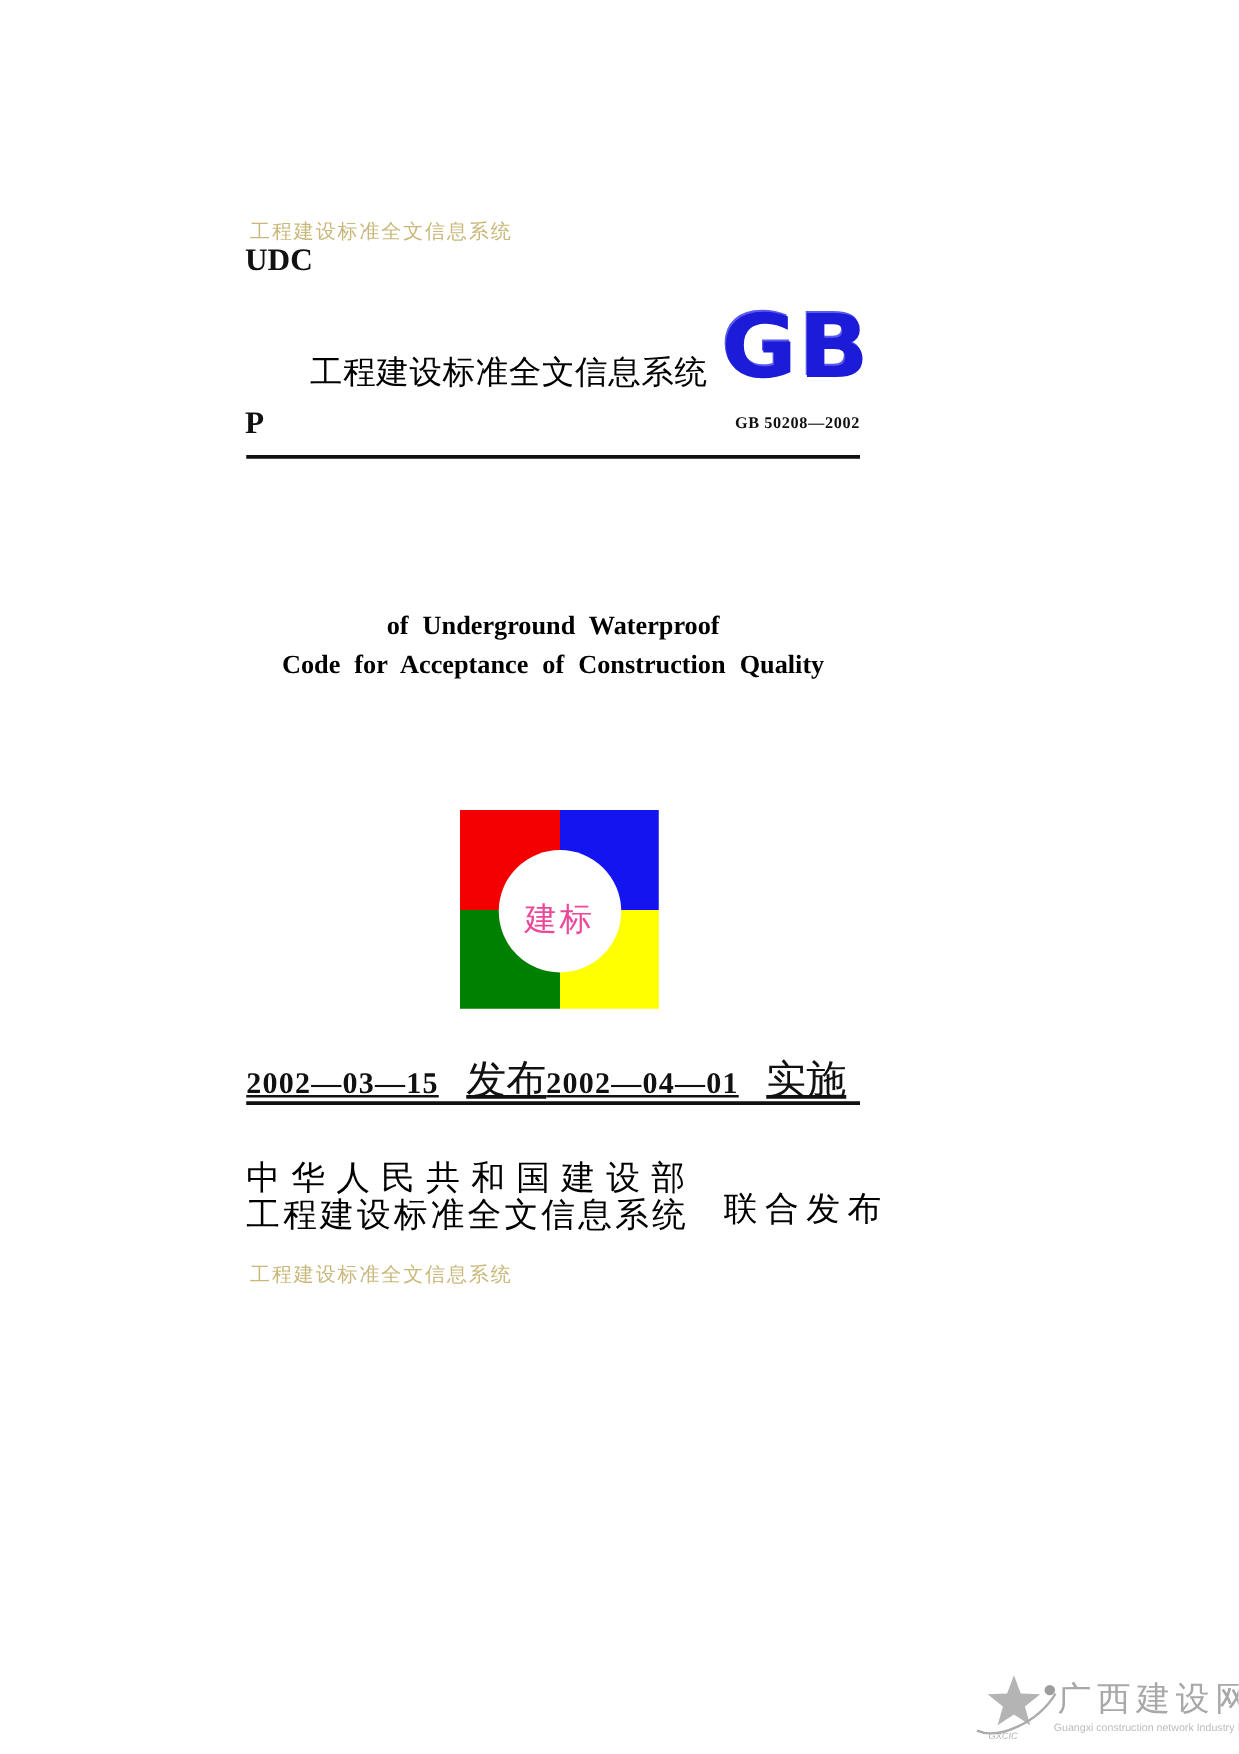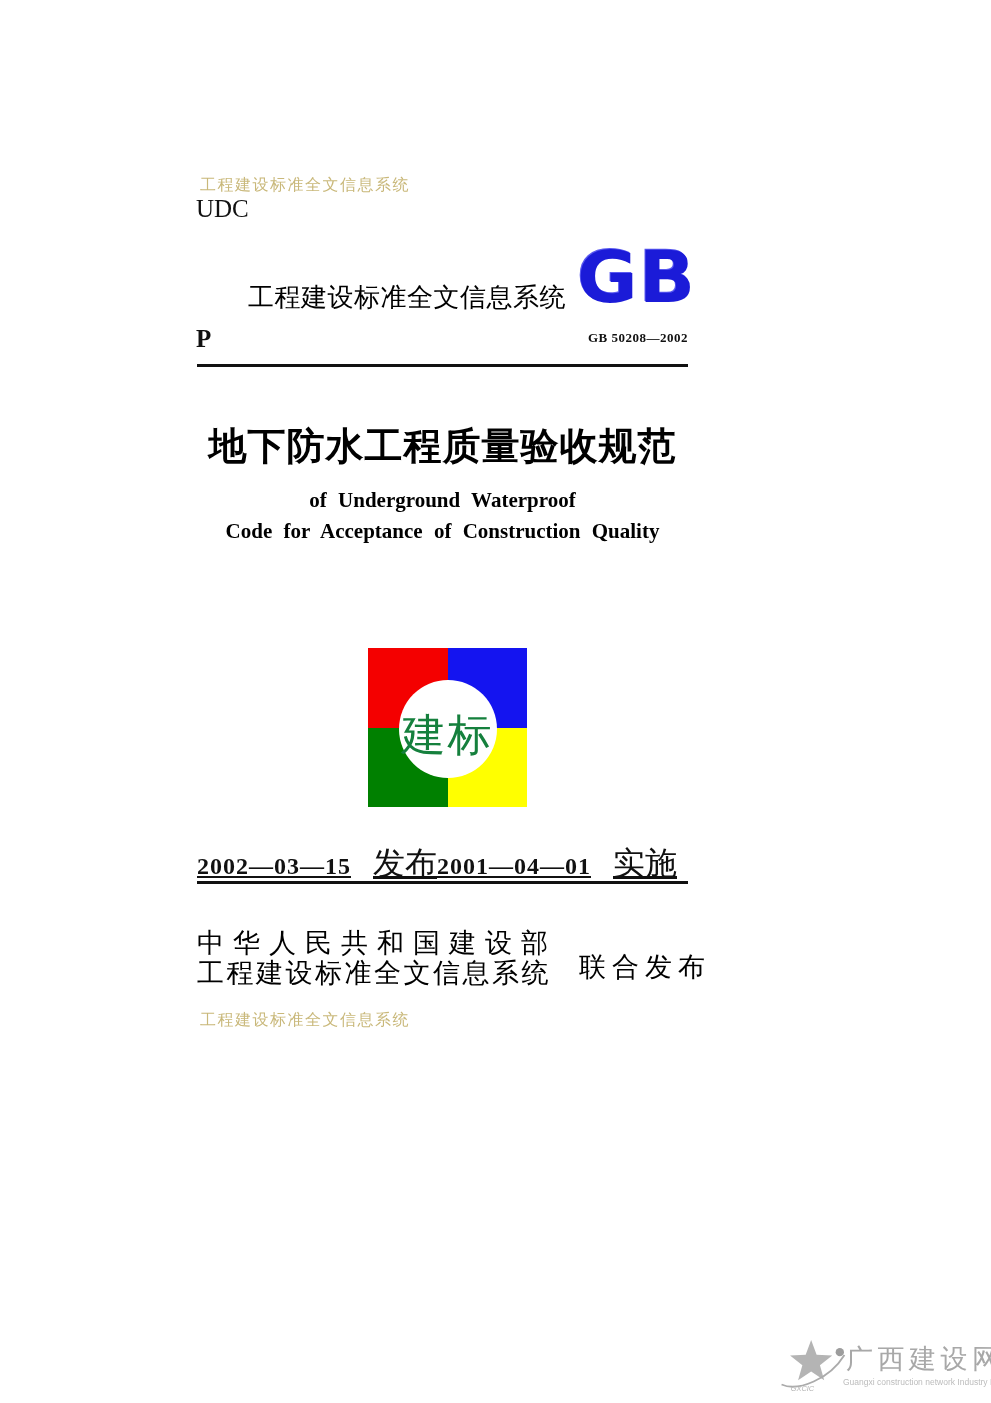--- a/index.html
+++ b/index.html
@@ -18,21 +18,21 @@
     font-family:"Liberation Serif", serif;
     font-size:16px;
     letter-spacing:1.5px;
     color:#c9b87a;
     white-space:nowrap;
     margin-left:20px;
   }
 
   .udc {
     font-size:25px;
-    font-weight:normal;
+    font-weight:bold;
     font-family:"Liberation Serif", serif;
   }
 
   .std-kind {
     font-family:"Liberation Sans","DejaVu Sans",sans-serif;
     font-size:26px;
     letter-spacing:0.5px;
     white-space:nowrap;
     color:#000;
   }
@@ -88,21 +88,21 @@
   .emblem .q-br { right:0; bottom:0; }
   .emblem .circle {
     position:absolute; left:50%; top:51%;
     width:98px; height:98px; border-radius:50%;
     background:#ffffff;
     transform:translate(-50%,-50%);
     display:flex; align-items:center; justify-content:center;
   }
   .emblem .circle span {
     font-family:"Liberation Sans","DejaVu Sans",sans-serif;
-    font-size:44px; letter-spacing:2px; color:#15803d; white-space:nowrap;margin-top:12px;
+    font-size:26px; letter-spacing:2px; color:#ec4899; white-space:nowrap;margin-top:12px;
   }
 
   .dates-row {
     left:197px; top:842px; width:493px;
     display:flex; justify-content:flex-start;
     white-space:nowrap;
     text-decoration:underline;
   }
   .dates-row .num {
     font-size:24px; font-weight:bold; letter-spacing:1px;
@@ -152,21 +152,20 @@
   <div class="abs udc" style="left:196px; top:195px;">UDC</div>
 
   <div class="abs std-kind" style="left:248px; top:280px;">工程建设标准全文信息系统</div>
   <div class="abs gb-logo" style="left:577px; top:248px;">GB</div>
 
   <div class="abs p-label" style="left:196px; top:325px;">P</div>
   <div class="abs std-number" style="left:197px; top:330px;">GB 50208—2002</div>
 
   <div class="abs rule" style="top:364px;"></div>
 
-  <div class="abs title-zh" style="top:421px;">地下防水工程质量验收规范</div>
   <div class="abs title-en" style="top:485px;">
     <div>of Underground Waterproof</div>
     <div>Code for Acceptance of Construction Quality</div>
   </div>
 
   <div class="abs emblem">
     <div class="quad q-tl" style="background-color: rgb(244, 0, 0);"></div>
     <div class="quad q-tr" style="background-color: rgb(20, 20, 240);"></div>
     <div class="quad q-bl" style="background-color: rgb(0, 128, 0);"></div>
     <div class="quad q-br" style="background-color: rgb(255, 255, 0);"></div>
@@ -174,21 +173,21 @@
       <span>建标</span>
     </div>
   </div>
 
   <div class="abs dates-row">
     <div class="date-group">
       <span class="num">2002—03—15</span>
       <span class="lbl">发布</span>
     </div>
     <div class="date-group">
-      <span class="num">2001—04—01</span>
+      <span class="num">2002—04—01</span>
       <span class="lbl">实施</span>
     </div>
   </div>
 
   <div class="abs rule" style="top:881px;"></div>
 
   <div class="abs pub-block">
     <div class="pub-line pub-line-1">中华人民共和国建设部</div>
     <div class="pub-line pub-line-2">工程建设标准全文信息系统</div>
   </div>

